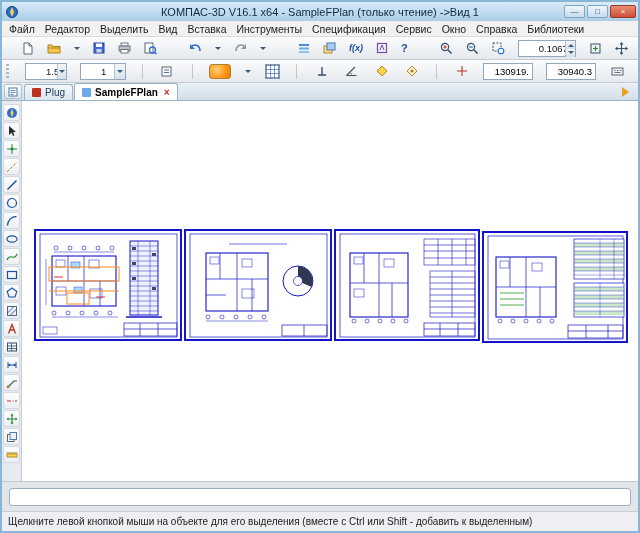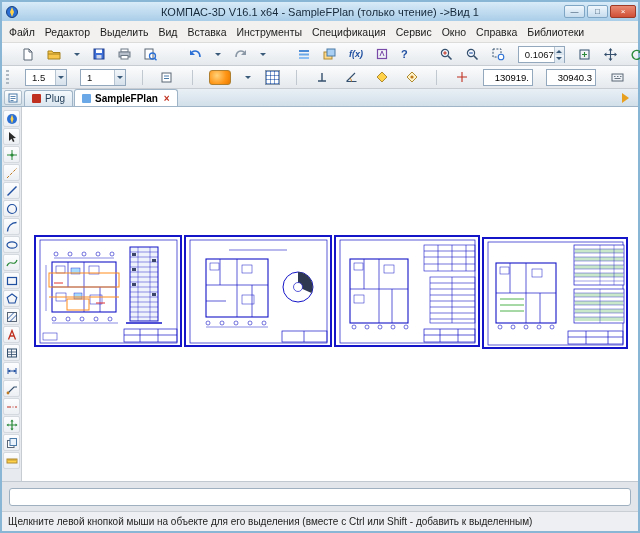--- a/index.html
+++ b/index.html
@@ -14,36 +14,36 @@
               align-items: center; position: relative; font-size: 11px; color: #15283a; flex: 0 0 auto; }
   #title-text { position: absolute; left: 0; right: 0; text-align: center; pointer-events: none; }
   #app-icon { width: 14px; height: 14px; margin-left: 3px; z-index: 2; }
   #win-buttons { margin-left: auto; display: flex; z-index: 2; padding-right: 2px; }
   .wbtn { width: 21px; height: 13px; display: flex; align-items: center; justify-content: center;
           font-size: 8px; color: #23405c; border: 1px solid #7fa6c4; border-radius: 2px; margin-left: 2px;
           background: linear-gradient(#f0f7fc, #c6dcee); }
   .wbtn.close { width: 26px; background: linear-gradient(#ea8a72, #cf4f36); color: #fff; border-color: #9c3a27; }
 
   
-  #menubar { height: 22px; background: #f2f1ef; border-bottom: 1px solid #dcdcda; display: flex;
+  #menubar { height: 16px; background: #f2f1ef; border-bottom: 1px solid #dcdcda; display: flex;
              align-items: center; font-size: 10.5px; color: #1c1c1c; padding-left: 2px; flex: 0 0 auto; }
   .mi { padding: 1px 5px; cursor: default; }
 
   
   .toolbar { height: 23px; background: linear-gradient(#fbfcfd, #e5e9ed); border-bottom: 1px solid #c7ccd2;
              display: flex; align-items: center; gap: 13px; padding: 0 3px; font-size: 10px; flex: 0 0 auto; }
   .grip { width: 3px; height: 14px; margin: 0 3px 0 1px;
           background: repeating-linear-gradient(#aeb8c2 0 2px, transparent 2px 4px); }
   .sep { width: 1px; height: 15px; background: #c2c8cf; margin: 0 3px; }
   .ic { width: 17px; height: 17px; display: flex; align-items: center; justify-content: center; border-radius: 2px; }
   .mini-dd { width: 8px; height: 17px; display: flex; align-items: center; justify-content: center; }
   .mini-dd::after { content: ""; border: 3px solid transparent; border-top-color: #3a5a7a; margin-top: 3px; }
   .glyph { font-size: 9px; font-weight: bold; color: #1f4fa0; }
   .combo { height: 17px; background: #fff; border: 1px solid #93a8bc; display: flex; align-items: center;
-           font-size: 9.5px; color: #111; padding-left: 6px; }
+           font-size: 9.5px; color: #111; padding-left: 20px; }
   .combo .val { white-space: nowrap; overflow: hidden; }
   .dd { width: 11px; align-self: stretch; margin-left: auto; display: flex; align-items: center;
         justify-content: center; background: linear-gradient(#f2f6fa, #d6e1eb); border-left: 1px solid #b6c4d2; }
   .dd::after { content: ""; border: 3px solid transparent; border-top-color: #3a5a7a; margin-top: 3px; }
   .spin { width: 10px; align-self: stretch; margin-left: auto; display: flex; flex-direction: column;
           border-left: 1px solid #b6c4d2; }
   .spin span { flex: 1; display: flex; align-items: center; justify-content: center;
                background: linear-gradient(#f2f6fa, #d6e1eb); }
   .spin .up::after { content: ""; border: 3px solid transparent; border-bottom-color: #3a5a7a; margin-bottom: 2px; }
   .spin .dn::after { content: ""; border: 3px solid transparent; border-top-color: #3a5a7a; margin-top: 2px; }

